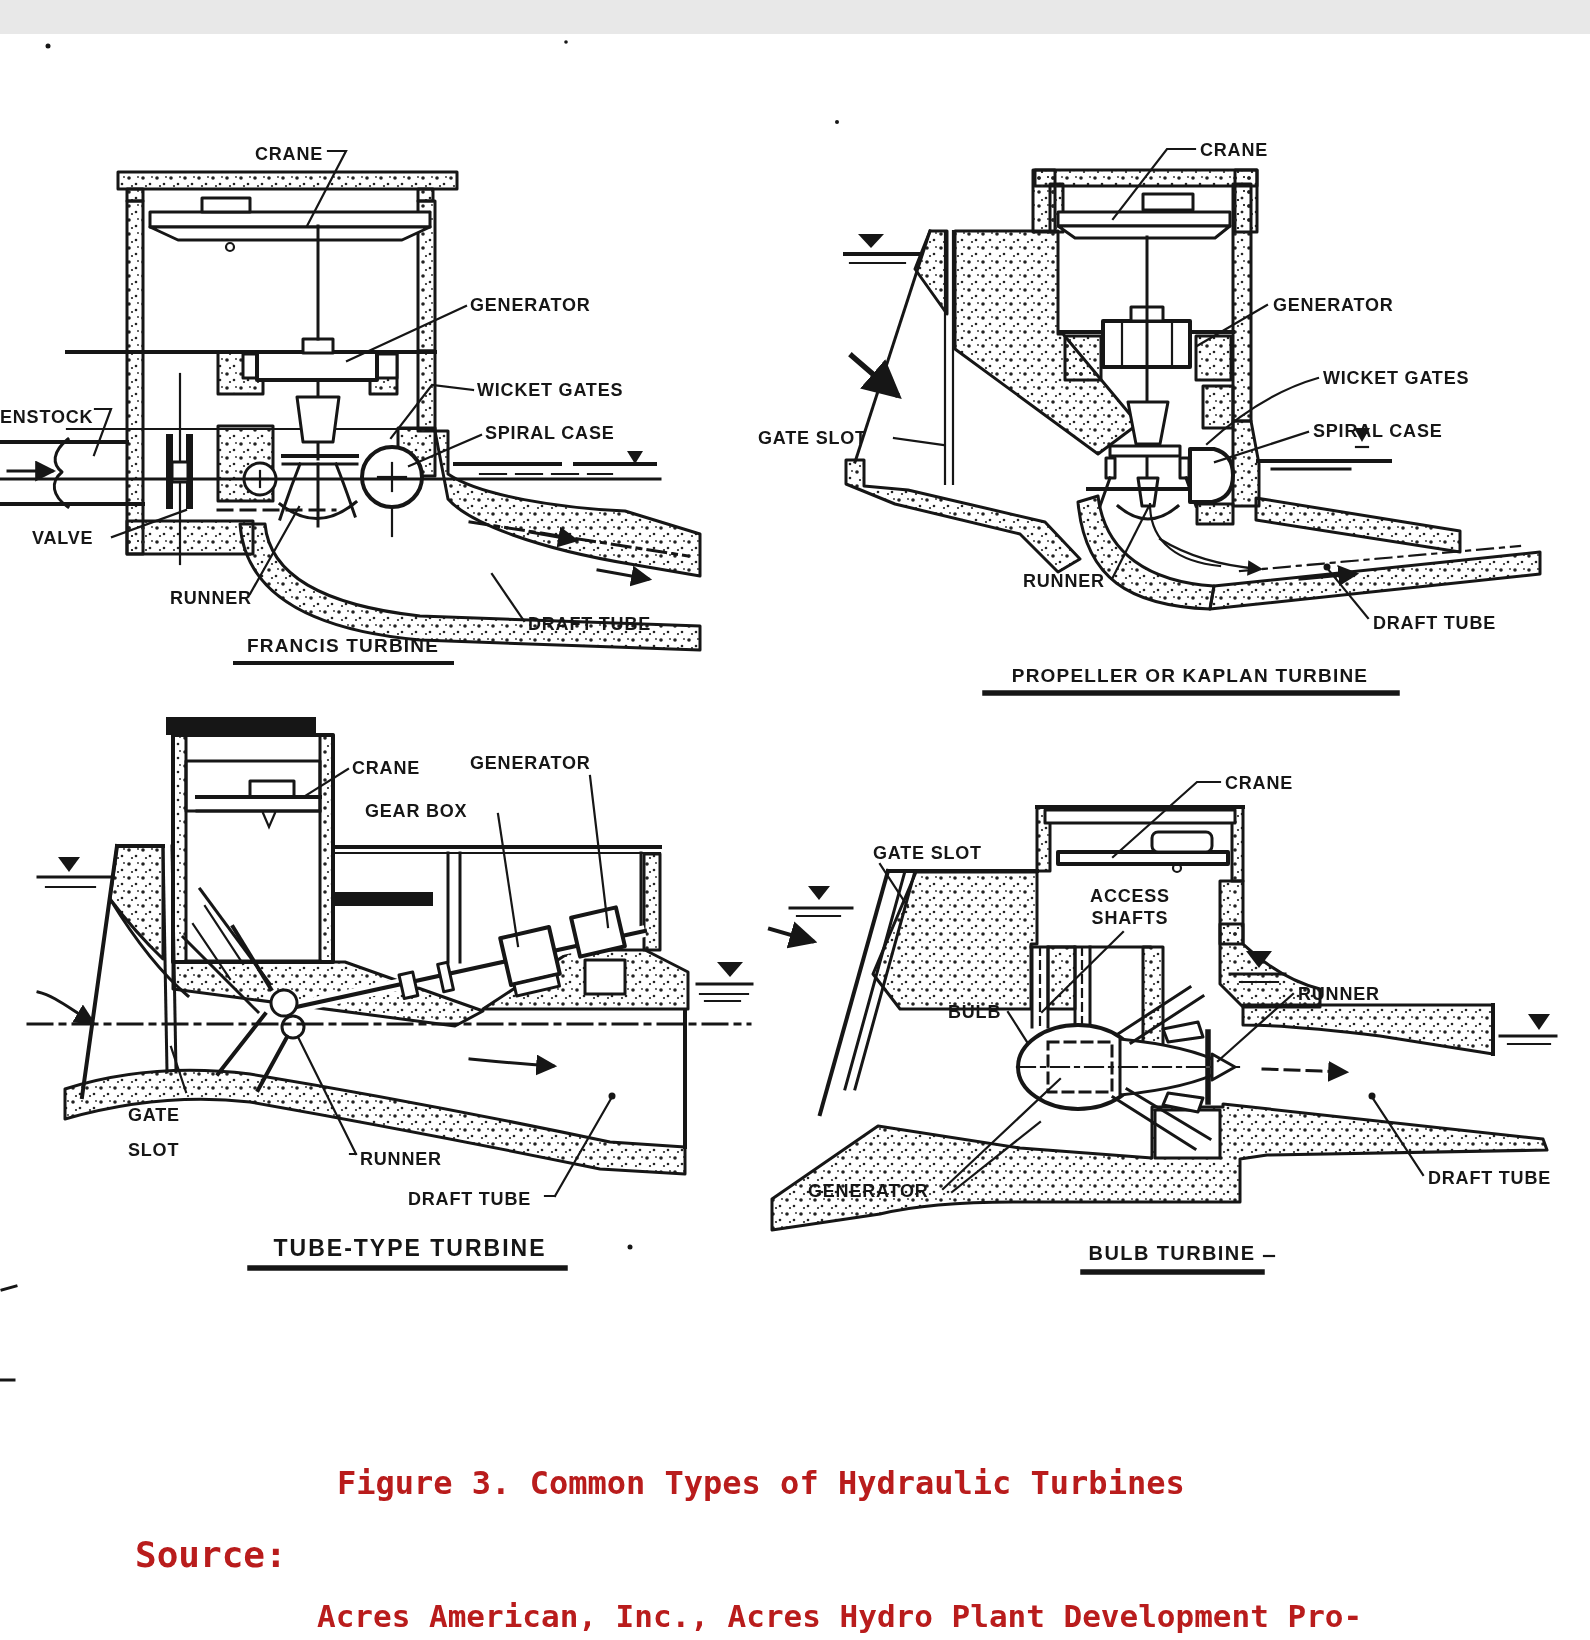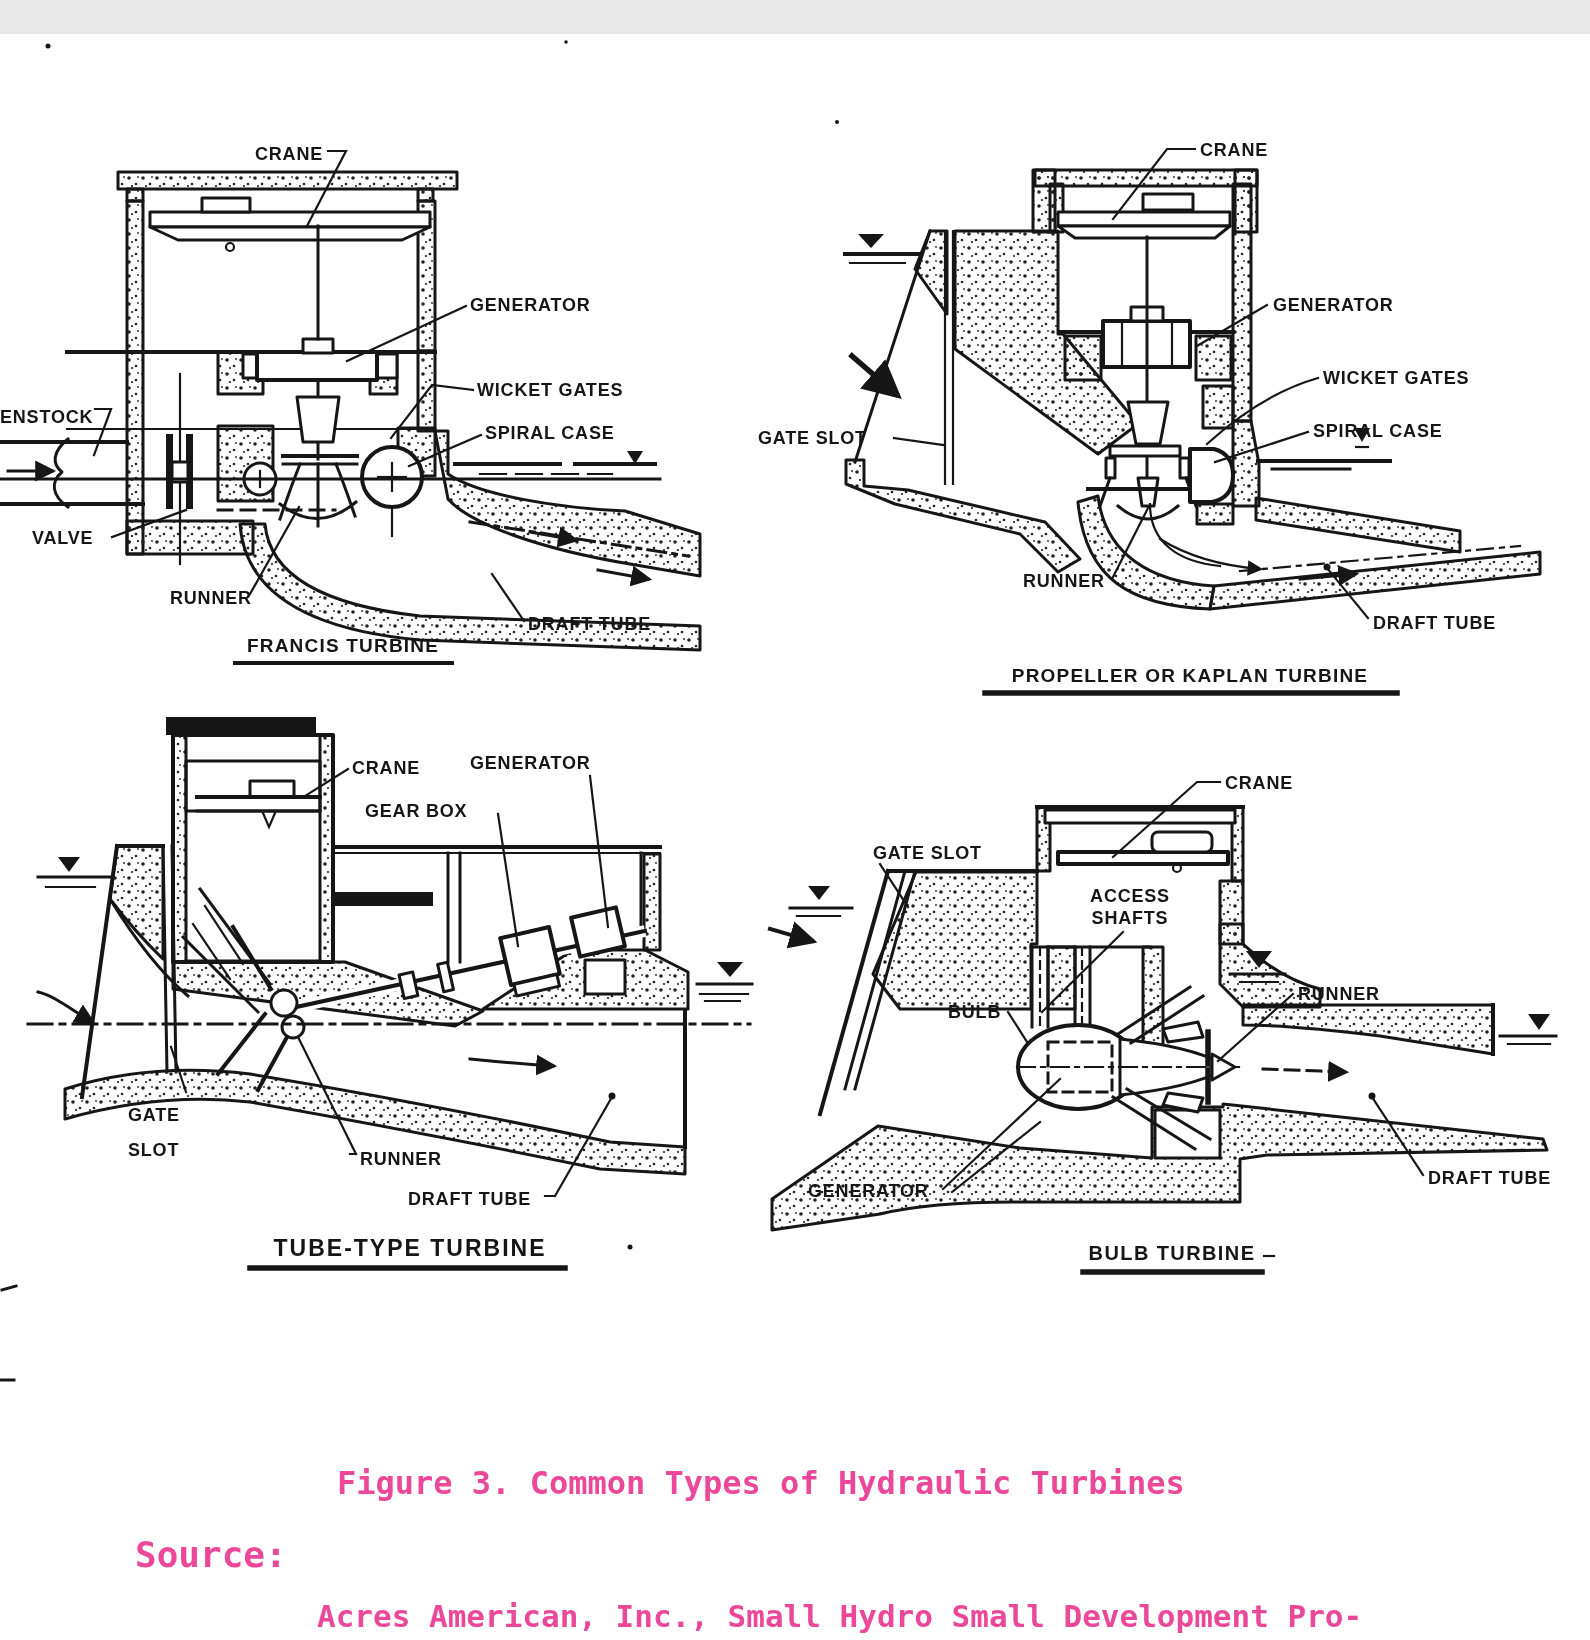--- a/index.html
+++ b/index.html
@@ -14,21 +14,21 @@
   .fw4{fill:#ffffff;stroke:#161616;stroke-width:4;stroke-linejoin:round;}
   .ink{fill:#161616;stroke:none;}
   .cs{stroke:#161616;stroke-width:3;stroke-linejoin:round;}
   .lbl{font-family:"Liberation Sans",sans-serif;font-weight:bold;font-size:18px;
        letter-spacing:.8px;fill:#161616;}
   .ttl{font-family:"Liberation Sans",sans-serif;font-weight:bold;font-size:19px;
        letter-spacing:1.2px;fill:#161616;}
   .ttl-big{font-size:23px;letter-spacing:2px;}
   .ttl-med{font-size:20px;letter-spacing:1.4px;}
   .mono{font-family:"DejaVu Sans Mono","Liberation Mono",monospace;font-weight:bold;
-        color:#ec4899;white-space:pre;}
+        color:#b91c1c;white-space:pre;}
   .caption{position:absolute;left:337px;top:1430px;font-size:32px;}
   .source{position:absolute;left:135px;top:1500px;font-size:36px;}
   .src-lines{position:absolute;left:317px;top:1497px;font-size:31px;line-height:34px;}
 </style>
 </head>
 <body>
 
 <div class="page">
 
   <svg class="diag" style="left:0;top:95px" width="730" height="550" viewBox="0 95 730 550">
@@ -461,18 +461,18 @@
     <circle cx="837" cy="88" r="2" fill="#161616"></circle>
   </svg>
   <svg class="diag" style="left:0;top:1246px" width="60" height="120" viewBox="0 0 60 120">
     <path d="M2,10 L16,6" class="s3"></path>
     <path d="M0,100 L14,100" class="s3"></path>
   </svg>
 
   <div class="mono caption">Figure 3. Common Types of Hydraulic Turbines</div>
   <div class="mono source">Source:</div>
   <div class="mono src-lines">
-    <div>Acres American, Inc., Small Hydro Small Development Pro-</div>
+    <div>Acres American, Inc., Acres Hydro Plant Development Pro-</div>
     
     
   </div>
 
 </div>
 
 </body></html>

